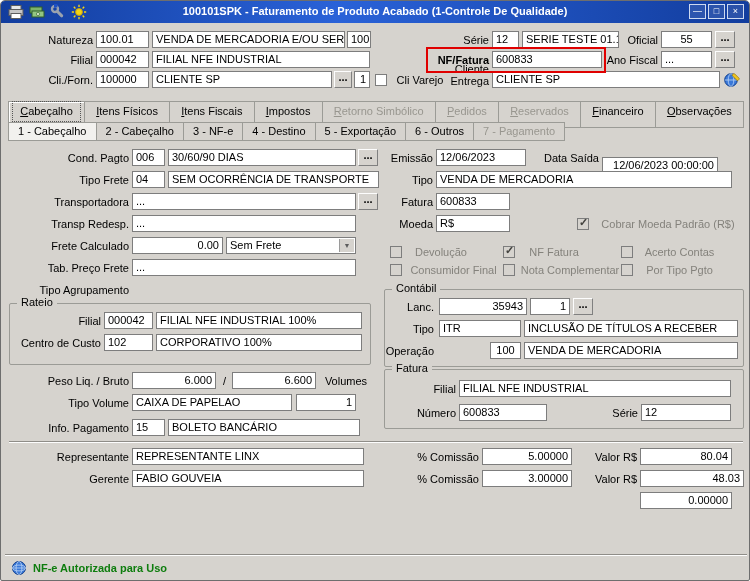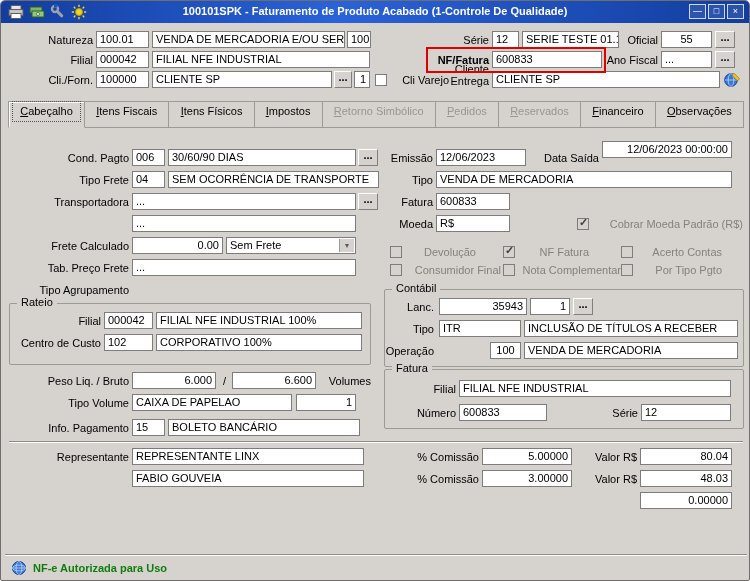--- a/index.html
+++ b/index.html
@@ -5,21 +5,21 @@
   *{box-sizing:border-box;margin:0;padding:0}
   html,body{width:750px;height:581px;background:#fff;font-family:"Liberation Sans",sans-serif;font-size:11px;color:#000}
   .window{position:relative;width:750px;height:581px;background:#d6d3ce;border:1px solid #6e6e6e;border-radius:5px 5px 2px 2px;overflow:hidden}
   .titlebar{position:absolute;left:0;top:0;right:0;height:22px;background:linear-gradient(90deg,#123d9e,#2a62d8 45%,#123d9e)}
   .title{position:absolute;left:0;right:0;top:4px;text-align:center;font-weight:bold;font-size:11px;color:#fff;white-space:nowrap}
   .tb-icons{position:absolute;left:7px;top:3px;display:flex;gap:5px;z-index:3}
   .tb-icons span{display:inline-block;width:16px;height:16px}
   .winbtns{position:absolute;right:5px;top:3px;display:flex;gap:2px;z-index:3}
   .winbtn{width:17px;height:15px;border:1px solid #cdd9f0;background:rgba(255,255,255,.10);color:#fff;font-size:9px;line-height:12px;text-align:center;cursor:default}
   .lbl{position:absolute;height:16px;line-height:16px;text-align:right;white-space:nowrap}
-  .lbl.left{text-align:right}
+  .lbl.left{text-align:center}
   .b{font-weight:bold}
   .gray{color:#84827c}
   .fld{position:absolute;height:17px;line-height:15px;background:#fff;border:1px solid #7d7d7d;padding:0 3px;white-space:nowrap;overflow:hidden}
   .num{text-align:right}.ctr{text-align:center}
   .btn{position:absolute;height:17px;background:#d6d3ce;border:1px solid #808080;border-top-color:#fdfdfd;border-left-color:#fdfdfd;text-align:center;line-height:10px;font-weight:bold;cursor:default}
   .combo{padding-right:18px}
   .arrow{position:absolute;right:1px;top:1px;bottom:1px;width:15px;background:#d6d3ce;border-left:1px solid #9a9a9a;color:#5d5d5d;font-size:7px;line-height:14px;text-align:center}
   .grp{position:absolute;border:1px solid #9b9b96;border-radius:2px}
   .cap{position:absolute;background:#d6d3ce;padding:0 4px;line-height:13px}
   .cb{position:absolute;width:12px;height:12px;background:#fff;border:1px solid #7d7d7d}
@@ -135,24 +135,24 @@
         <line x1="1.7" y1="9" x2="14.3" y2="9" stroke="#bcd6f6" stroke-width="0.8"></line>
         <rect x="9" y="3" width="8" height="3" rx="1" transform="rotate(45 11 5)" fill="#f0c420" stroke="#8a6d00" stroke-width="0.6"></rect>
       </svg>
     </span>
 
   <div class="tabs">
     <div class="tab active">
         <span>Cabeçalho</span>
       </div>
     <div class="tab">
+        <span>Itens Físicos</span>
+      </div>
+    <div class="tab">
         <span>Itens Fiscais</span>
-      </div>
-    <div class="tab">
-        <span>Itens Físicos</span>
       </div>
     <div class="tab">
         <span>Impostos</span>
       </div>
     <div class="tab disabled">
         <span>Retorno Simbólico</span>
       </div>
     <div class="tab disabled">
         <span>Pedidos</span>
       </div>
@@ -160,34 +160,44 @@
         <span>Reservados</span>
       </div>
     <div class="tab">
         <span>Financeiro</span>
       </div>
     <div class="tab">
         <span>Observações</span>
       </div>
   </div>
 
+  <div class="subtabs">
+    <div class="stab active">1 - Cabeçalho</div>
+    <div class="stab">2 - Cabeçalho</div>
+    <div class="stab">3 - NF-e</div>
+    <div class="stab">4 - Destino</div>
+    <div class="stab">5 - Exportação</div>
+    <div class="stab">6 - Outros</div>
+    <div class="stab disabled">7 - Pagamento</div>
+  </div>
 
   <div class="lbl" style="left:8px;top:149px;width:120px">Cond. Pagto</div>
   <div class="fld" style="left:131px;top:148px;width:33px">006</div>
   <div class="fld" style="left:167px;top:148px;width:188px">30/60/90 DIAS</div>
   <div class="btn" style="left:357px;top:148px;width:20px">...</div>
 
   <div class="lbl" style="left:8px;top:171px;width:120px">Tipo Frete</div>
   <div class="fld" style="left:131px;top:170px;width:33px">04</div>
   <div class="fld" style="left:167px;top:170px;width:211px">SEM OCORRÊNCIA DE TRANSPORTE</div>
 
   <div class="lbl" style="left:8px;top:193px;width:120px">Transportadora</div>
   <div class="fld" style="left:131px;top:192px;width:224px">...</div>
   <div class="btn" style="left:357px;top:192px;width:20px">...</div>
 
+  <div class="lbl" style="left:8px;top:215px;width:120px">Transp Redesp.</div>
   <div class="fld" style="left:131px;top:214px;width:224px">...</div>
 
   <div class="lbl" style="left:8px;top:237px;width:120px">Frete Calculado</div>
   <div class="fld num" style="left:131px;top:236px;width:91px">0.00</div>
   <div class="fld combo" style="left:225px;top:236px;width:130px">
     <span>Sem Frete</span>
     <span class="arrow">▼</span>
   </div>
 
   <div class="lbl" style="left:8px;top:259px;width:120px">Tab. Preço Frete</div>
@@ -214,21 +224,21 @@
   <div class="fld" style="left:131px;top:393px;width:160px">CAIXA DE PAPELAO</div>
   <div class="fld num" style="left:295px;top:393px;width:60px">1</div>
 
   <div class="lbl" style="left:8px;top:419px;width:120px">Info. Pagamento</div>
   <div class="fld" style="left:131px;top:418px;width:33px">15</div>
   <div class="fld" style="left:167px;top:418px;width:192px">BOLETO BANCÁRIO</div>
 
   <div class="lbl" style="left:330px;top:149px;width:102px">Emissão</div>
   <div class="fld" style="left:435px;top:148px;width:90px">12/06/2023</div>
   <div class="lbl" style="left:528px;top:149px;width:70px">Data Saída</div>
-  <div class="fld num" style="left:601px;top:140px;width:130px">12/06/2023 00:00:00</div>
+  <div class="fld num" style="left:601px;top:156px;width:116px">12/06/2023 00:00:00</div>
 
   <div class="lbl" style="left:330px;top:171px;width:102px">Tipo</div>
   <div class="fld" style="left:435px;top:170px;width:296px">VENDA DE MERCADORIA</div>
 
   <div class="lbl" style="left:330px;top:193px;width:102px">Fatura</div>
   <div class="fld" style="left:435px;top:192px;width:74px">600833</div>
 
   <div class="lbl" style="left:330px;top:215px;width:102px">Moeda</div>
   <div class="fld" style="left:435px;top:214px;width:74px">R$</div>
   <span class="cb on dis" style="left:576px;top:217px"></span>
@@ -272,25 +282,26 @@
 
   <div class="divider" style="left:8px;top:440px;width:734px"></div>
 
   <div class="lbl" style="left:8px;top:448px;width:120px">Representante</div>
   <div class="fld" style="left:131px;top:447px;width:232px">REPRESENTANTE LINX</div>
   <div class="lbl" style="left:408px;top:448px;width:70px">% Comissão</div>
   <div class="fld num" style="left:481px;top:447px;width:90px">5.00000</div>
   <div class="lbl" style="left:583px;top:448px;width:53px">Valor R$</div>
   <div class="fld num" style="left:639px;top:447px;width:92px">80.04</div>
 
+  <div class="lbl" style="left:8px;top:470px;width:120px">Gerente</div>
   <div class="fld" style="left:131px;top:469px;width:232px">FABIO GOUVEIA</div>
   <div class="lbl" style="left:408px;top:470px;width:70px">% Comissão</div>
   <div class="fld num" style="left:481px;top:469px;width:90px">3.00000</div>
   <div class="lbl" style="left:583px;top:470px;width:53px">Valor R$</div>
-  <div class="fld num" style="left:639px;top:469px;width:92px">48.03</div>
+  <div class="fld num" style="left:639px;top:469px;width:104px">48.03</div>
 
   <div class="fld num" style="left:639px;top:491px;width:92px">0.00000</div>
 
   <div class="divider" style="left:4px;top:553px;width:742px"></div>
   <span style="position:absolute;left:10px;top:559px">
       <svg width="16" height="16" viewBox="0 0 16 16">
         <circle cx="8" cy="8" r="6.5" fill="#3a78d8" stroke="#0c3c8c"></circle>
         <ellipse cx="8" cy="8" rx="2.9" ry="6.5" fill="none" stroke="#bcd6f6" stroke-width="0.8"></ellipse>
         <line x1="1.5" y1="8" x2="14.5" y2="8" stroke="#bcd6f6" stroke-width="0.8"></line>
         <ellipse cx="8" cy="8" rx="6.5" ry="2.9" fill="none" stroke="#bcd6f6" stroke-width="0.8"></ellipse>

